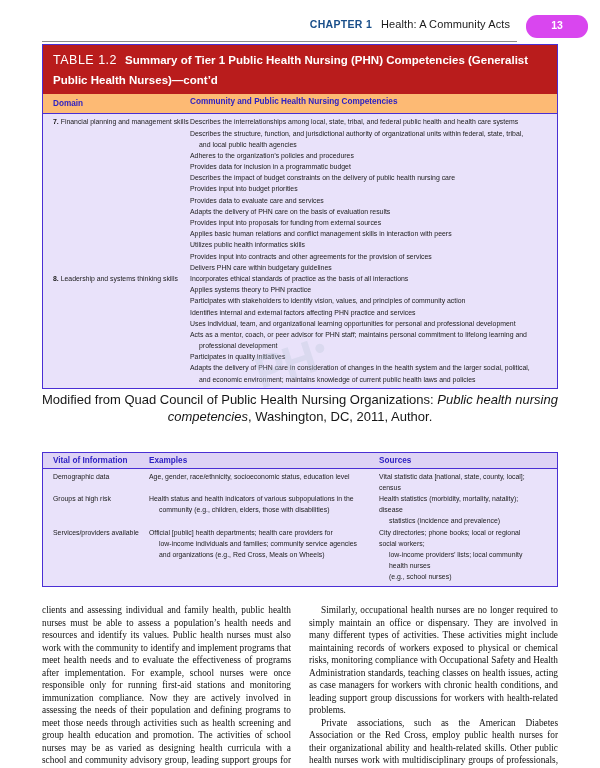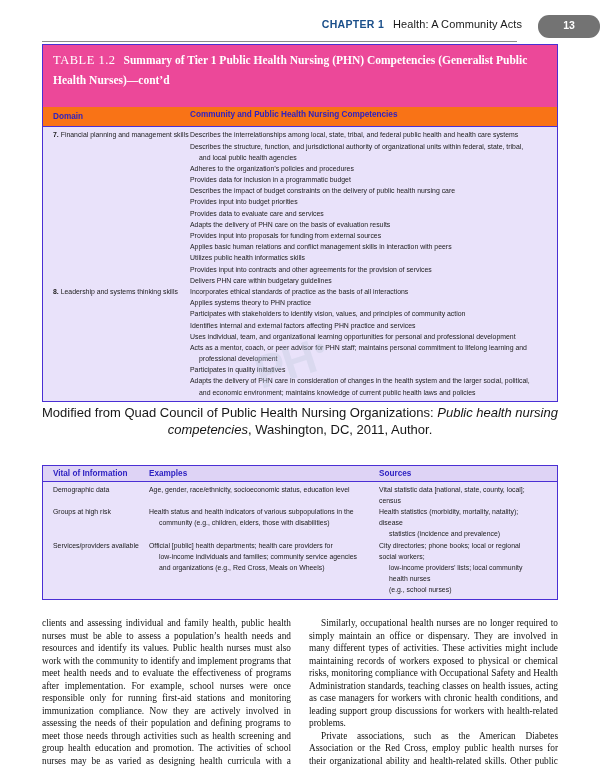--- a/index.html
+++ b/index.html
@@ -28,41 +28,41 @@
   .runhead {
     position: relative;
     height: 44px;
     padding-top: 18px;
     box-sizing: border-box;
   }
   .runhead-inner {
     display: flex;
     align-items: baseline;
     justify-content: flex-end;
-    padding-right: 0;
+    padding-right: 12px;
     height: 20px;
   }
   .chapter-label {
     font-family: "Liberation Sans", sans-serif;
     font-weight: bold;
     font-size: 10.5px;
     letter-spacing: 0.3px;
     color: #1a4f8a;
     margin-right: 9px;
   }
   .chapter-title {
     font-family: "Liberation Sans", sans-serif;
     font-size: 11px;
     color: #1a1a1a;
     letter-spacing: 0.1px;
   }
   .folio {
     width: 62px;
     margin-left: 16px;
-    background: #737373;
+    background: #d946ef;
     color: #ffffff;
     font-family: "Liberation Sans", sans-serif;
     font-size: 10.5px;
     font-weight: bold;
     text-align: center;
     align-self: stretch;
     line-height: 20px;
     height: 23px;
     margin-top: -3px;
     border-radius: 11px;
@@ -76,39 +76,39 @@
   }
 
   
   .table-block {
     margin: 0 42px 0 42px;
     border: 1.2px solid #4a2fd4;
     box-sizing: border-box;
     background: #ebe4fb;
   }
   .tbl-title {
-    background: #ec4899;
+    background: #b91c1c;
     color: #ffffff;
-    font-family: Liberation Serif, serif;
-    padding: 4px 8px 19px 10px;
+    font-family: Liberation Sans, sans-serif;
+    padding: 4px 8px 6px 10px;
     line-height: 1.22;
   }
   .tbl-num {
     font-weight: normal;
     font-size: 12.5px;
     letter-spacing: 0.5px;
   }
   .tbl-name {
     font-weight: bold;
     font-size: 11.5px;
     margin-left: 8px;
   }
   .tbl-head-row {
     display: flex;
-    background: #f97316;
+    background: #fdba74;
     border-bottom: 1.1px solid #4a2fd4;
     font-family: "Liberation Sans", sans-serif;
     font-weight: bold;
     font-size: 8.2px;
     color: #2f22c2;
     padding: 3px 0 3px 0;
   }
   .tbl-body {
     background: #e9e2fa;
     font-family: "Liberation Sans", sans-serif;

